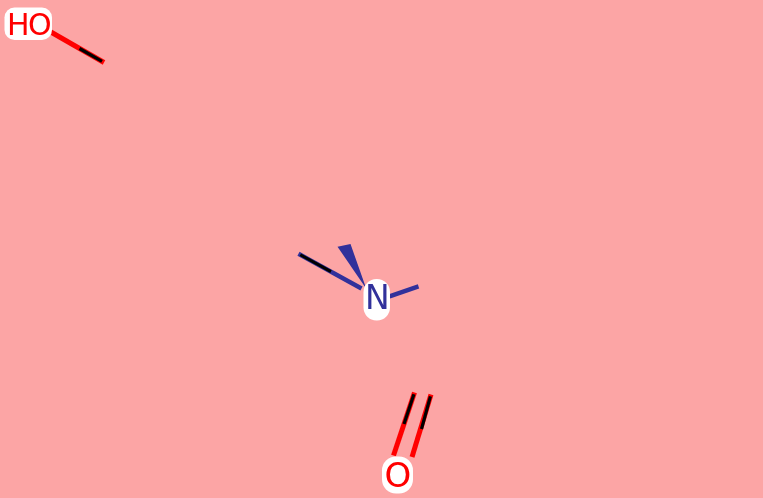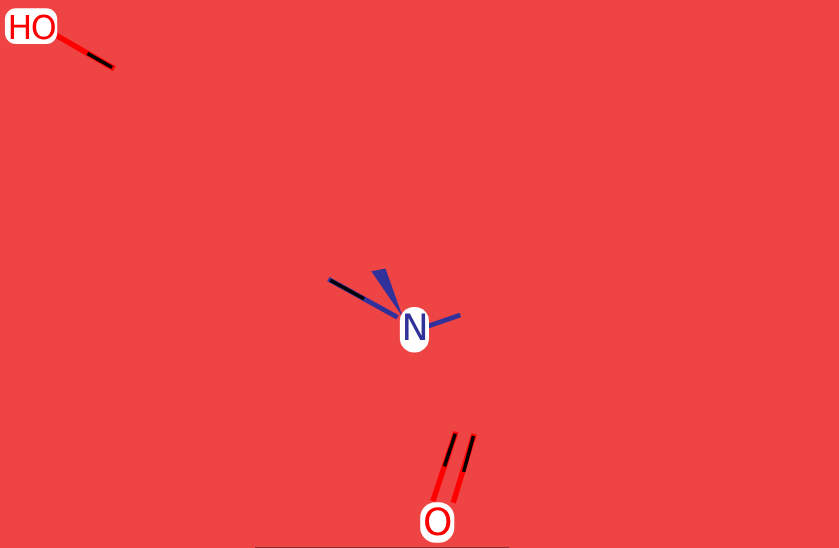--- a/index.html
+++ b/index.html
@@ -13,21 +13,21 @@
     height: 498px;
     overflow: hidden;
   }
   svg text {
     font-family: "DejaVu Sans", "Liberation Sans", sans-serif;
   }
 </style>
 </head>
 <body>
 
-<div class="stage" style="background: #ef4444;">
+<div class="stage" style="background: #fca5a5;">
   <svg xmlns="http://www.w3.org/2000/svg" width="763" height="498" viewBox="0 0 763 498">
       <line x1="50" y1="31.5" x2="104" y2="62.5" stroke="#FF0000" stroke-width="5" stroke-linecap="butt"></line>
       <line x1="79.5" y1="48.5" x2="102" y2="61.3" stroke="#000000" stroke-width="3.2" stroke-linecap="butt"></line>
       <line x1="298.5" y1="253.8" x2="361.5" y2="288.5" stroke="#31319B" stroke-width="4.4" stroke-linecap="butt"></line>
       <line x1="300.3" y1="254.8" x2="331" y2="271.6" stroke="#000000" stroke-width="3" stroke-linecap="butt"></line>
       <line x1="389.5" y1="296.3" x2="418.5" y2="286.3" stroke="#31319B" stroke-width="4.4" stroke-linecap="butt"></line>
       <line x1="393.5" y1="455.5" x2="414.5" y2="392.5" stroke="#FF0000" stroke-width="5" stroke-linecap="butt"></line>
       <line x1="404" y1="424" x2="413.9" y2="394.3" stroke="#000000" stroke-width="3.2" stroke-linecap="butt"></line>
       <line x1="412" y1="457" x2="431" y2="394.5" stroke="#FF0000" stroke-width="5" stroke-linecap="butt"></line>
       <line x1="421.5" y1="429" x2="430.4" y2="396.4" stroke="#000000" stroke-width="3.2" stroke-linecap="butt"></line>

